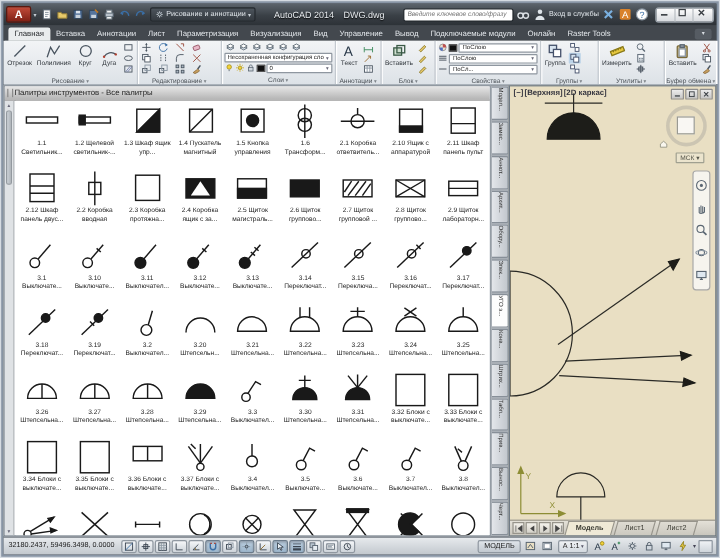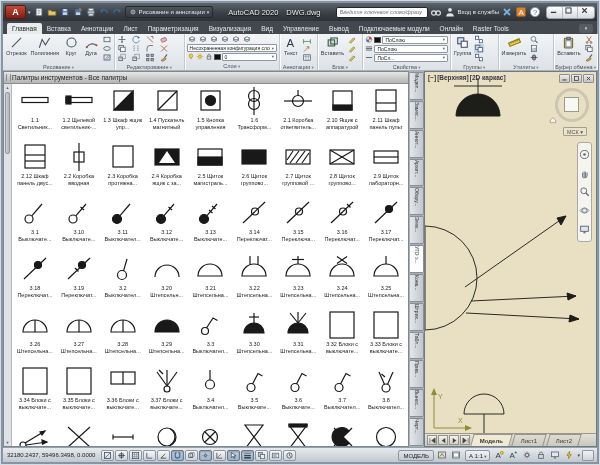--- a/index.html
+++ b/index.html
@@ -189,21 +189,21 @@
           <svg viewBox="0 0 12 12" style="font-family:'Liberation Sans',sans-serif">
             <circle cx="6" cy="6" r="2" fill="none" stroke="#c8d0d8"></circle>
             <path d="M6 2v2M6 8v2M2 6h2M8 6h2M3.2 3.2l1.4 1.4M7.4 7.4l1.4 1.4M8.8 3.2L7.4 4.6M4.6 7.4L3.2 8.8" stroke="#c8d0d8"></path>
           </svg>
         </span>
       <span>Рисование и аннотации</span>
       <span class="chev">▾</span>
     </div>
     <div class="tspacer"></div>
     <div class="wtitle">
-      <span>AutoCAD 2020</span>
+      <span>AutoCAD 2014</span>
       <span>DWG.dwg</span>
     </div>
     <div class="tspacer"></div>
     <div class="tsearch">
       <input placeholder="Введите ключевое слово/фразу" style="">
       <span class="ib">
           <svg viewBox="0 0 12 12" style="font-family:'Liberation Sans',sans-serif">
             <circle cx="3.8" cy="7" r="2.2" fill="none" stroke="#d8dde2" stroke-width="1.2"></circle>
             <circle cx="8.2" cy="7" r="2.2" fill="none" stroke="#d8dde2" stroke-width="1.2"></circle>
             <path d="M5.4 5.2 L6.6 5.2" stroke="#d8dde2"></path>

